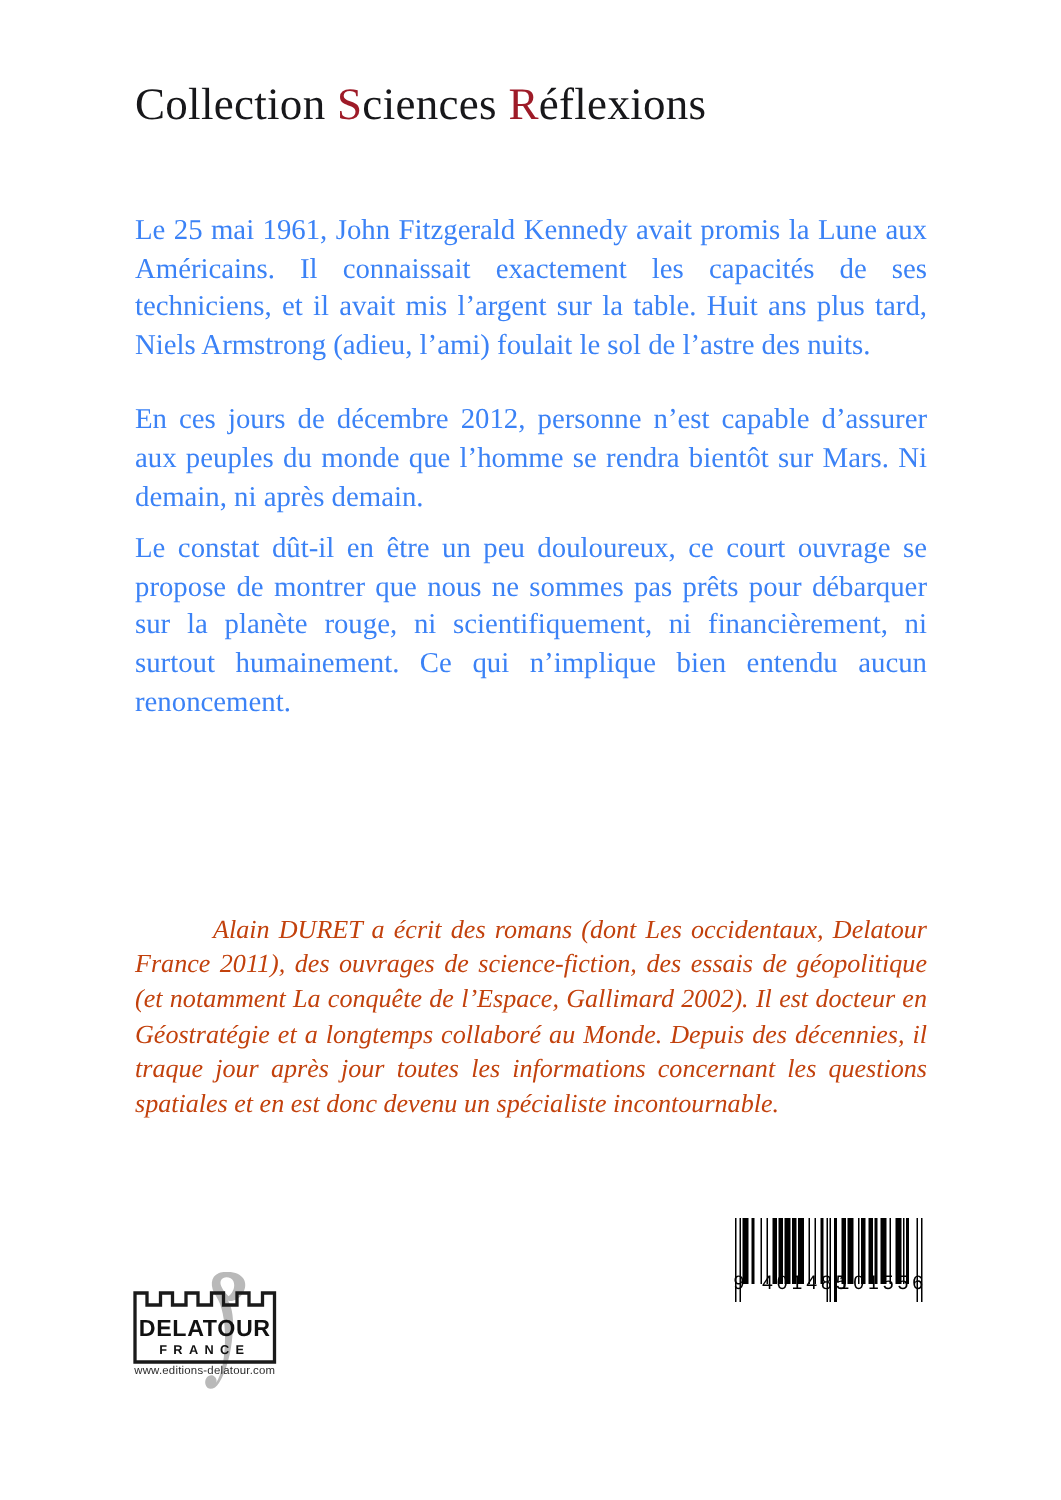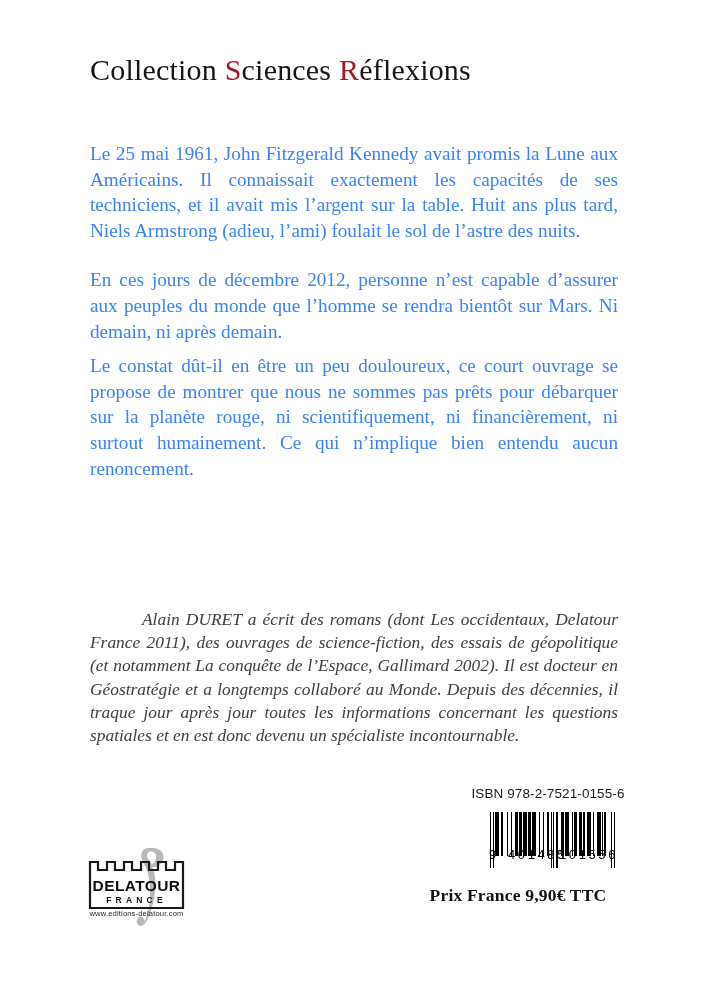--- a/index.html
+++ b/index.html
@@ -65,21 +65,21 @@
     width: 528px;
   }
   .bio {
     margin: 0;
     font-style: italic;
     font-size: 17.4px;
     line-height: 23.2px;
     text-align: justify;
     text-justify: inter-word;
     text-indent: 52px;
-    color: #404040;
+    color: #c2410c;
   }
 
   
   .isbn-zone {
     position: absolute;
     left: 448px;
     top: 786px;
     width: 200px;
     text-align: center;
   }
@@ -186,23 +186,20 @@
   <div class="body-block">
     <p class="para">Le 25 mai 1961, John Fitzgerald Kennedy avait promis la Lune aux Américains. Il connaissait exactement les capacités de ses techniciens, et il avait mis l’argent sur la table. Huit ans plus tard, Niels Armstrong (adieu, l’ami) foulait le sol de l’astre des nuits.</p>
     <p class="para tight">En ces jours de décembre 2012, personne n’est capable d’assurer aux peuples du monde que l’homme se rendra bientôt sur Mars. Ni demain, ni après demain.</p>
     <p class="para">Le constat dût-il en être un peu douloureux, ce court ouvrage se propose de montrer que nous ne sommes pas prêts pour débarquer sur la planète rouge, ni scientifiquement, ni financièrement, ni surtout humainement. Ce qui n’implique bien entendu aucun renoncement.</p>
   </div>
 
   <div class="bio-block">
     <p class="bio">Alain DURET a écrit des romans (dont Les occidentaux, Delatour France 2011), des ouvrages de science-fiction, des essais de géopolitique (et notamment La conquête de l’Espace, Gallimard 2002). Il est docteur en Géostratégie et a longtemps collaboré au Monde. Depuis des décennies, il traque jour après jour toutes les informations concernant les questions spatiales et en est donc devenu un spécialiste incontournable.</p>
   </div>
 
-  <div class="isbn-zone">
-    <div class="isbn-text">ISBN 978-2-7521-0155-6</div>
-  </div>
 
   <div class="barcode-wrap">
     <div class="barcode-bars" id="barcode-bars">
         <i style="left: 0px; width: 1.31579px; height: 56px;"></i>
         <i style="left: 2.63158px; width: 1.31579px; height: 56px;"></i>
         <i style="left: 5.26316px; width: 3.94737px; height: 44px;"></i>
         <i style="left: 10.5263px; width: 2.63158px; height: 44px;"></i>
         <i style="left: 17.1053px; width: 1.31579px; height: 44px;"></i>
         <i style="left: 21.0526px; width: 1.31579px; height: 44px;"></i>
         <i style="left: 25px; width: 2.63158px; height: 44px;"></i>
@@ -251,16 +248,15 @@
 
       <text x="54.5" y="44.5" text-anchor="middle" font-family="Liberation Sans, DejaVu Sans, sans-serif" font-size="15.5" font-weight="bold" letter-spacing="0.4" fill="#111111" id="logo-name">DELATOUR</text>
 
       <text x="54.5" y="56.5" text-anchor="middle" font-family="Liberation Sans, DejaVu Sans, sans-serif" font-size="8.5" font-weight="bold" letter-spacing="4.2" fill="#111111" id="logo-country">FRANCE</text>
 
       <text x="54.5" y="70" text-anchor="middle" font-family="Liberation Sans, DejaVu Sans, sans-serif" font-size="7.6" letter-spacing="0.15" fill="#2a2a2a" id="logo-website">www.editions-delatour.com</text>
     </svg>
   </div>
 
   <div class="price-zone">
-    <div class="price-line">Prix France 9,90€ TTC</div>
   </div>
 
 </div>
 
 </body></html>

